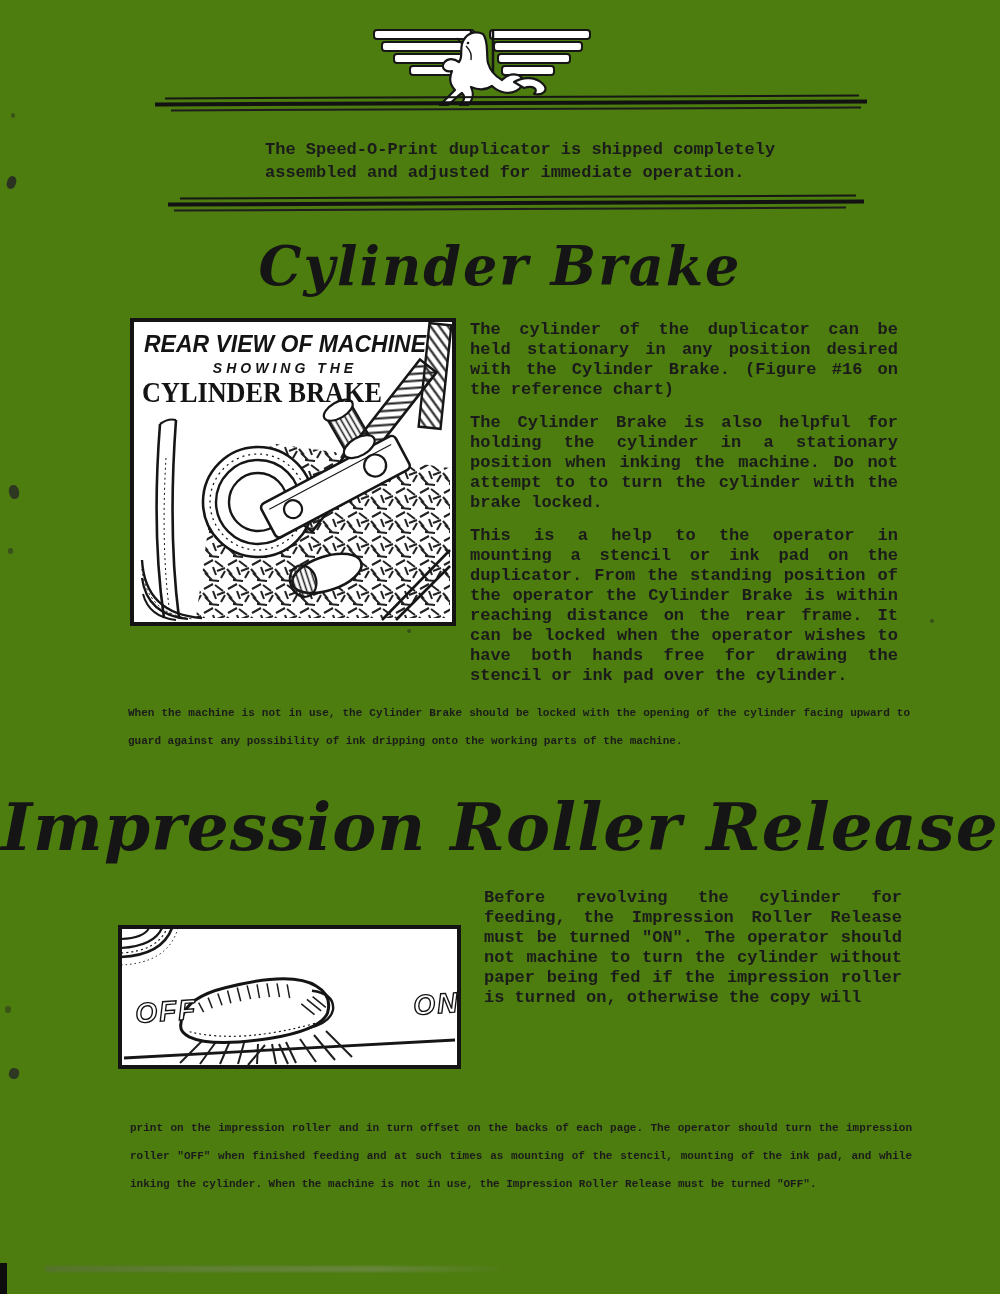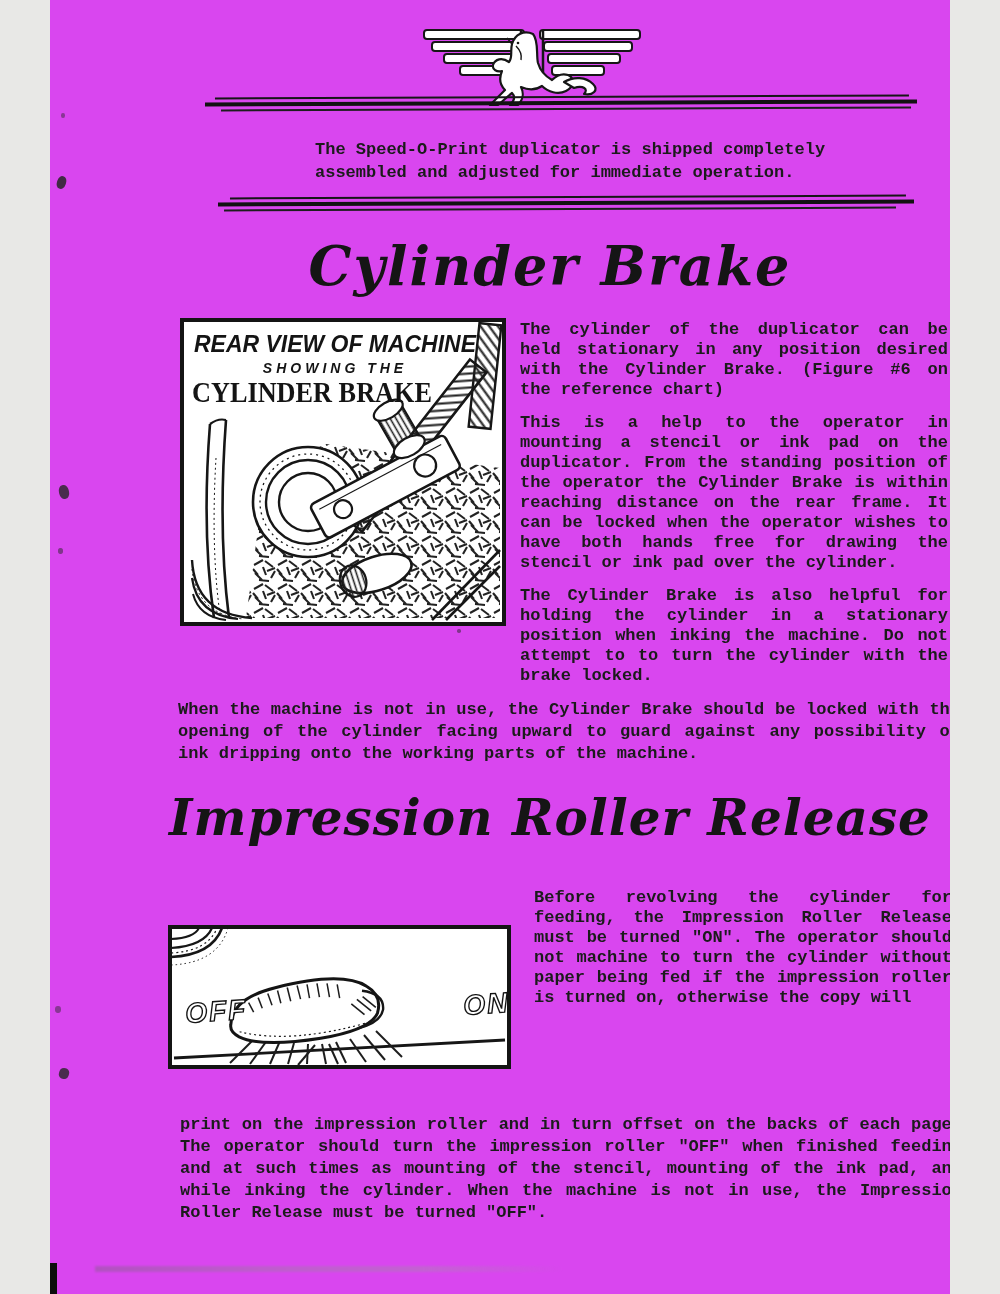--- a/index.html
+++ b/index.html
@@ -1,35 +1,35 @@
 <!DOCTYPE html>
 <html><head>
 <meta charset="utf-8">
 <style>
   html,body{margin:0;padding:0;background:#e8e8e6;}
-  .page{position:relative;width:900px;height:1294px;margin:0 auto;background:#d946ef;overflow:hidden;
+  .page{position:relative;width:1000px;height:1294px;margin:0 auto;background:#4d7c0f;overflow:hidden;
         font-family:"Liberation Mono",monospace;color:#1b1b1b;}
   .abs{position:absolute;}
   
   .ruleset{position:absolute;transform:rotate(-0.25deg);}
   .ruleset .r1{height:2px;background:#161616;}
   .ruleset .r2{height:4px;background:#121212;margin-top:3px;}
   .ruleset .r3{height:2px;background:#1d1d1d;margin-top:3px;}
   
   .intro{position:absolute;left:265px;top:138px;font-size:17px;font-weight:600;line-height:23px;
          white-space:pre-line;letter-spacing:0;}
   
   .script-head{position:absolute;left:0;width:1000px;text-align:center;
                font-family:"DejaVu Serif",serif;font-style:italic;font-weight:bold;color:#151515;}
   .h1{top:234px;font-size:54px;letter-spacing:2px;}
-  .h2{top:788px;font-size:50px;letter-spacing:1px;}
+  .h2{top:788px;font-size:66px;letter-spacing:1px;}
   
   .bodycol{position:absolute;font-size:17px;font-weight:600;line-height:20px;text-align:justify;}
   .bodycol p{margin:0 0 13px 0;}
-  .fullpara{position:absolute;font-size:17px;font-weight:600;line-height:22px;text-align:justify;}
+  .fullpara{position:absolute;font-size:11px;font-weight:600;line-height:28px;text-align:justify;}
   
   .figure{position:absolute;}
   
   .speck{position:absolute;background:#262626;border-radius:45%;}
   .smudge{position:absolute;left:45px;top:1266px;width:470px;height:6px;opacity:.32;filter:blur(1px);
           background:linear-gradient(90deg,#666,#8a8a8a 35%,#9a9a9a 70%,rgba(150,150,150,0));}
   .corner-bar{position:absolute;left:0;top:1263px;width:7px;height:31px;background:#0d0d0d;}
   svg text{user-select:none;}
 </style>
 </head>
@@ -151,23 +151,23 @@
     </g>
 
     <g fill="#141414">
       <text x="14" y="34" font-family="Liberation Sans, sans-serif" font-style="italic" font-weight="bold" font-size="23" textLength="282" lengthAdjust="spacingAndGlyphs">REAR VIEW OF MACHINE</text>
       <text x="155" y="55" text-anchor="middle" font-family="Liberation Sans, sans-serif" font-style="italic" font-weight="bold" font-size="14" letter-spacing="4">SHOWING THE</text>
       <text x="12" y="84" font-family="Liberation Serif, serif" font-weight="bold" font-size="30" textLength="240" lengthAdjust="spacingAndGlyphs">CYLINDER BRAKE</text>
     </g>
   </svg>
 
   <div class="bodycol" style="left:470px;top:320px;width:428px;">
-    <p>The cylinder of the duplicator can be held stationary in any position desired with the Cylinder Brake. (Figure #6 on the reference chart)</p>
+    <p>The cylinder of the duplicator can be held stationary in any position desired with the Cylinder Brake. (Figure #16 on the reference chart)</p>
+    <p>The Cylinder Brake is also helpful for holding the cylinder in a stationary position when inking the machine.  Do not attempt to to turn the cylinder with the brake locked.</p>
     <p>This is a help to the operator in mounting a stencil or ink pad on the duplicator. From the standing position of the operator the Cylinder Brake is within reaching distance on the rear frame. It can be locked when the operator wishes to have both hands free for drawing the stencil or ink pad over the cylinder.</p>
-    <p>The Cylinder Brake is also helpful for holding the cylinder in a stationary position when inking the machine.  Do not attempt to to turn the cylinder with the brake locked.</p>
   </div>
 
   <div class="fullpara" style="left:128px;top:699px;width:782px;">When the machine is not in use, the Cylinder Brake should be locked with the opening of the cylinder facing upward to guard against any possibility of ink dripping onto the working parts of the machine.</div>
 
   <div class="script-head h2">Impression Roller Release</div>
 
   <div class="bodycol" style="left:484px;top:888px;width:418px;">
     <p>Before revolving the cylinder for feeding, the Impression Roller Release must be turned "ON". The operator should not machine to turn the cylinder without paper being fed if the impression roller is turned on, otherwise the copy will</p>
   </div>
 

